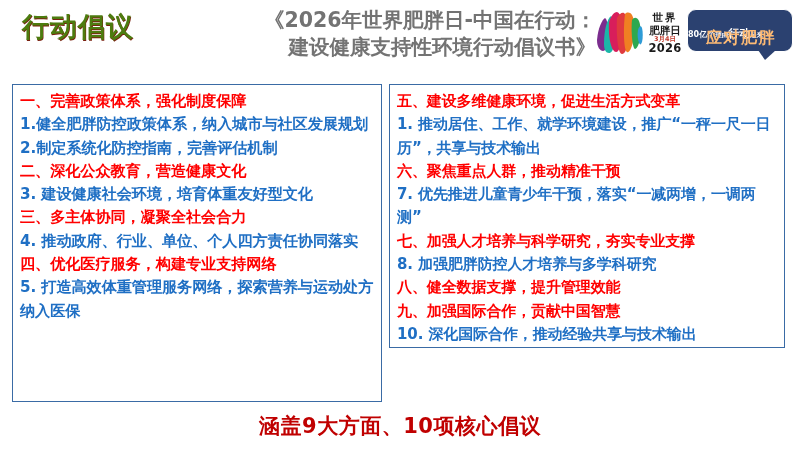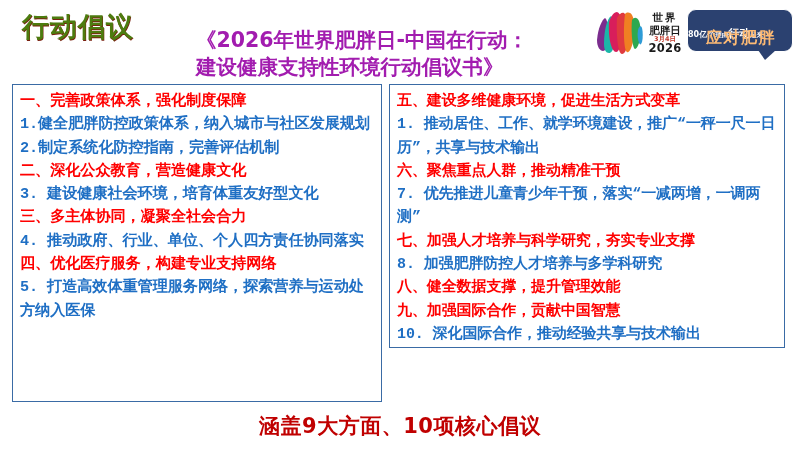--- a/index.html
+++ b/index.html
@@ -32,27 +32,26 @@
     letter-spacing: 1px;
     line-height: 34px;
     white-space: nowrap;
     text-shadow: 0.5px 0.5px 0 #7a2010;
   }
   .header-title {
     position: absolute;
     left: 196px;
     top: 7px;
     width: 400px;
-    text-align: left;
+    text-align: right;
     font-size: 20.5px;
     font-weight: bold;
-    color: #a21caf;
+    color: #737373;
     line-height: 27px;
     letter-spacing: 0px;
-    margin-top: 20px;
   }
   .header-title .tline { display: block; white-space: nowrap; }
 
   
   .logo {
     position: absolute;
     left: 595px;
     top: 6px;
     width: 200px;
     height: 58px;
@@ -145,21 +144,20 @@
 
   
   .panel {
     position: absolute;
     top: 84px;
     border: 1.5px solid #3A6BA5;
     background: #ffffff;
     box-sizing: border-box;
     padding: 5px 7px 0 7px;
     overflow: hidden;
-    font-family: Liberation Mono, monospace;
   }
   .panel-left  { left: 12px;  width: 370px; height: 318px; }
   .panel-right { left: 389px; width: 396px; height: 264px; }
 
   .line {
     font-size: 15.2px;
     font-weight: bold;
     line-height: 23.3px;
     letter-spacing: -0.1px;
     white-space: nowrap;

